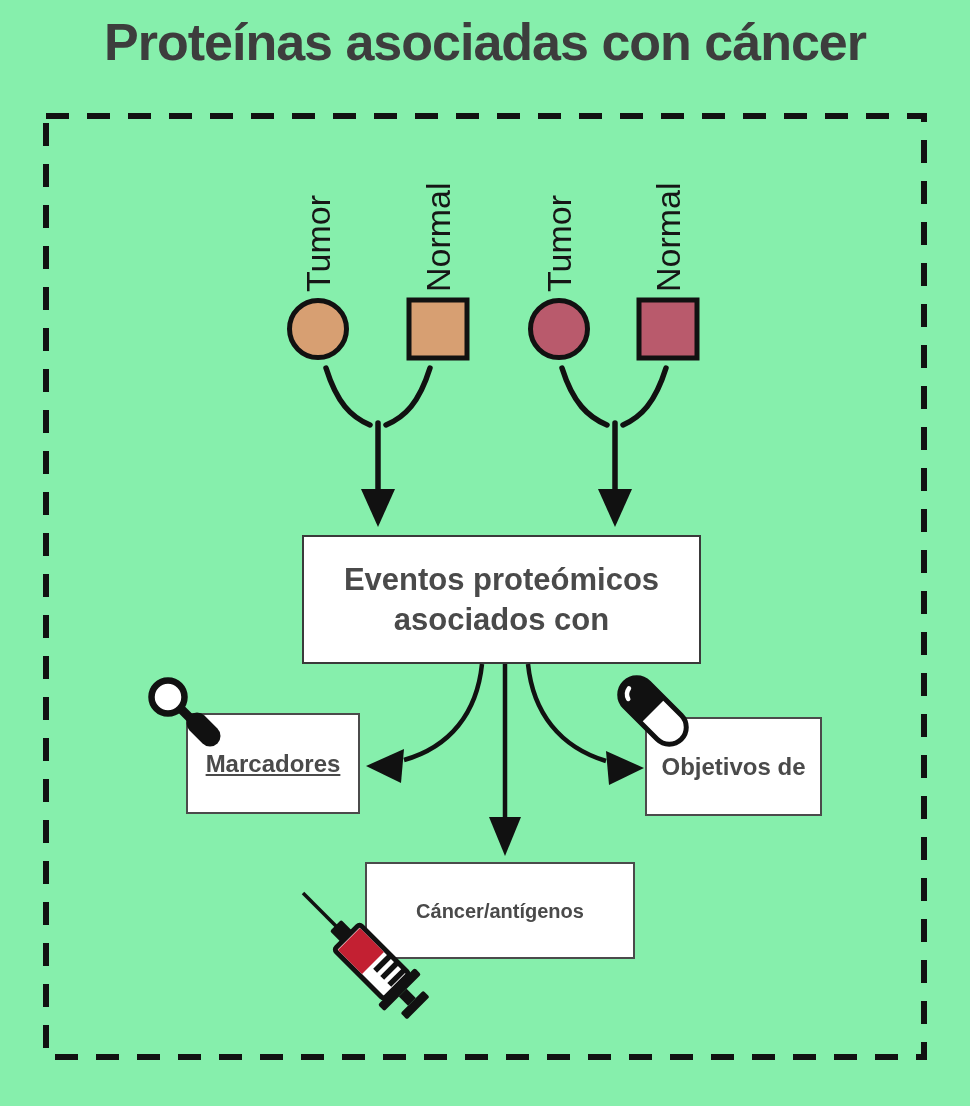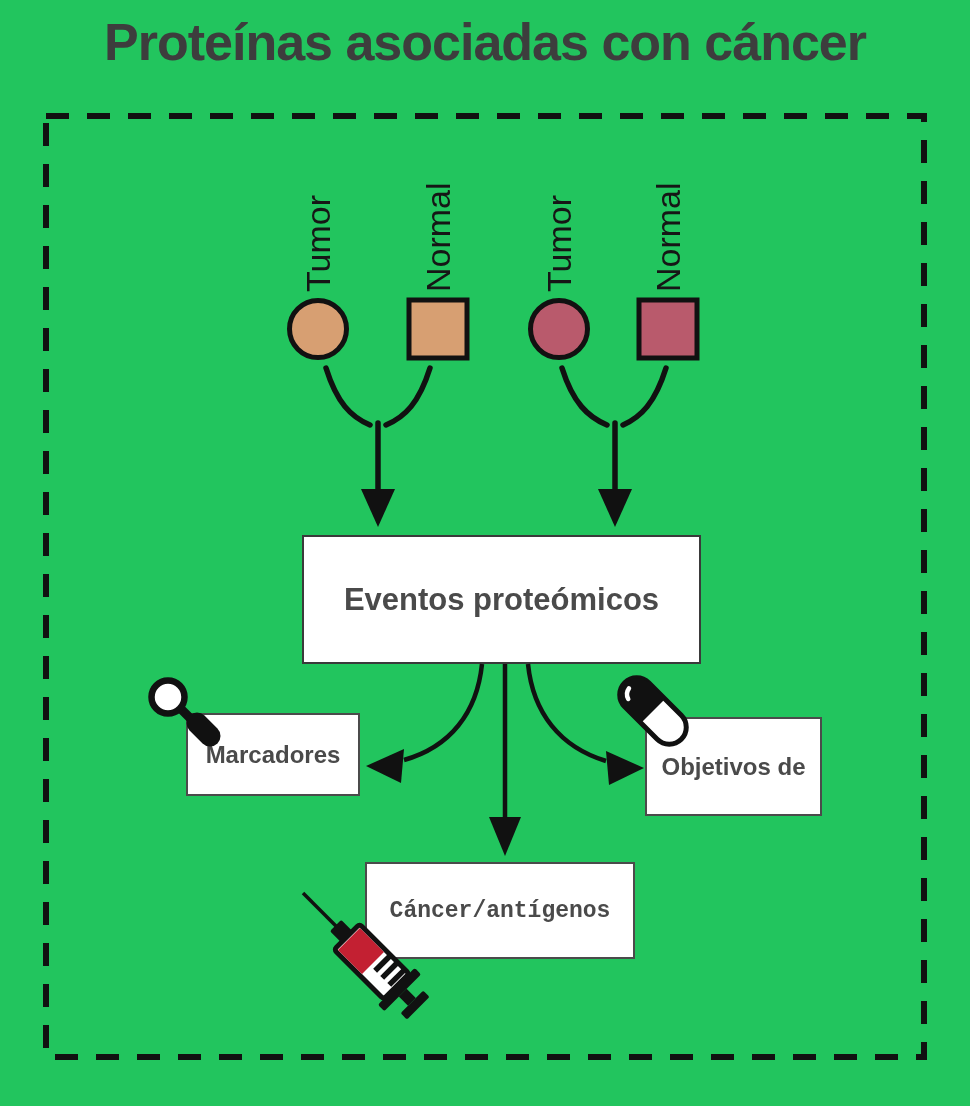--- a/index.html
+++ b/index.html
@@ -1,56 +1,57 @@
 <!DOCTYPE html>
 <html><head>
 <meta charset="utf-8">
 <style>
   html,body{margin:0;padding:0;background:#ffffff;}
   .stage{
-    position:relative;width:970px;height:1106px;background:#22c55e;overflow:hidden;
+    position:relative;width:970px;height:1106px;background:#86efac;overflow:hidden;
     font-family:"Liberation Sans", sans-serif;
   }
   .title{
     position:absolute;top:12px;left:0;width:970px;text-align:center;
     font-size:52px;font-weight:800;letter-spacing:-1px;color:#3d3d3d;margin:0;
   }
   .vlabel{
     position:absolute;width:140px;height:40px;line-height:40px;
     transform:rotate(-90deg);transform-origin:center center;
     font-size:34px;font-weight:500;color:#161616;text-align:left;white-space:nowrap;
   }
   .node{
     position:absolute;background:#ffffff;border:2px solid #4b4b4b;
     color:#4a4a4a;text-align:center;box-sizing:border-box;
     display:flex;flex-direction:column;justify-content:center;
   }
   .node span{display:block;}
   .central{border:2.5px solid #3a3a3a;font-size:31px;font-weight:600;line-height:40px;}
   .small{font-size:24px;font-weight:600;line-height:33px;}
-  .bottomb{font-size:23px;font-weight:600;line-height:38px;font-family:Liberation Mono, monospace;}
+  .bottomb{font-size:20px;font-weight:600;line-height:38px;}
   svg.overlay{position:absolute;left:0;top:0;pointer-events:none;}
 </style>
 </head>
 <body>
 
 <div class="stage">
 
   <h1 class="title">Proteínas asociadas con cáncer</h1>
 
   <div class="vlabel" style="left:248px;top:202px;">Tumor</div>
   <div class="vlabel" style="left:368px;top:202px;">Normal</div>
   <div class="vlabel" style="left:489px;top:202px;">Tumor</div>
   <div class="vlabel" style="left:598px;top:202px;">Normal</div>
 
   <div class="node central" style="left:302px;top:535px;width:399px;height:129px;">
     <span>Eventos proteómicos</span>
+    <span>asociados con</span>
   </div>
 
-  <div class="node small" style="left:186px;top:713px;width:174px;height:83px;">
+  <div class="node small" style="left:186px;top:713px;width:174px;height:101px;text-decoration:underline;">
     <span>Marcadores</span>
   </div>
 
   <div class="node small" style="left:645px;top:717px;width:177px;height:99px;">
     <span>Objetivos de</span>
   </div>
 
   <div class="node bottomb" style="left:365px;top:862px;width:270px;height:97px;">
     <span>Cáncer/antígenos</span>
   </div>

